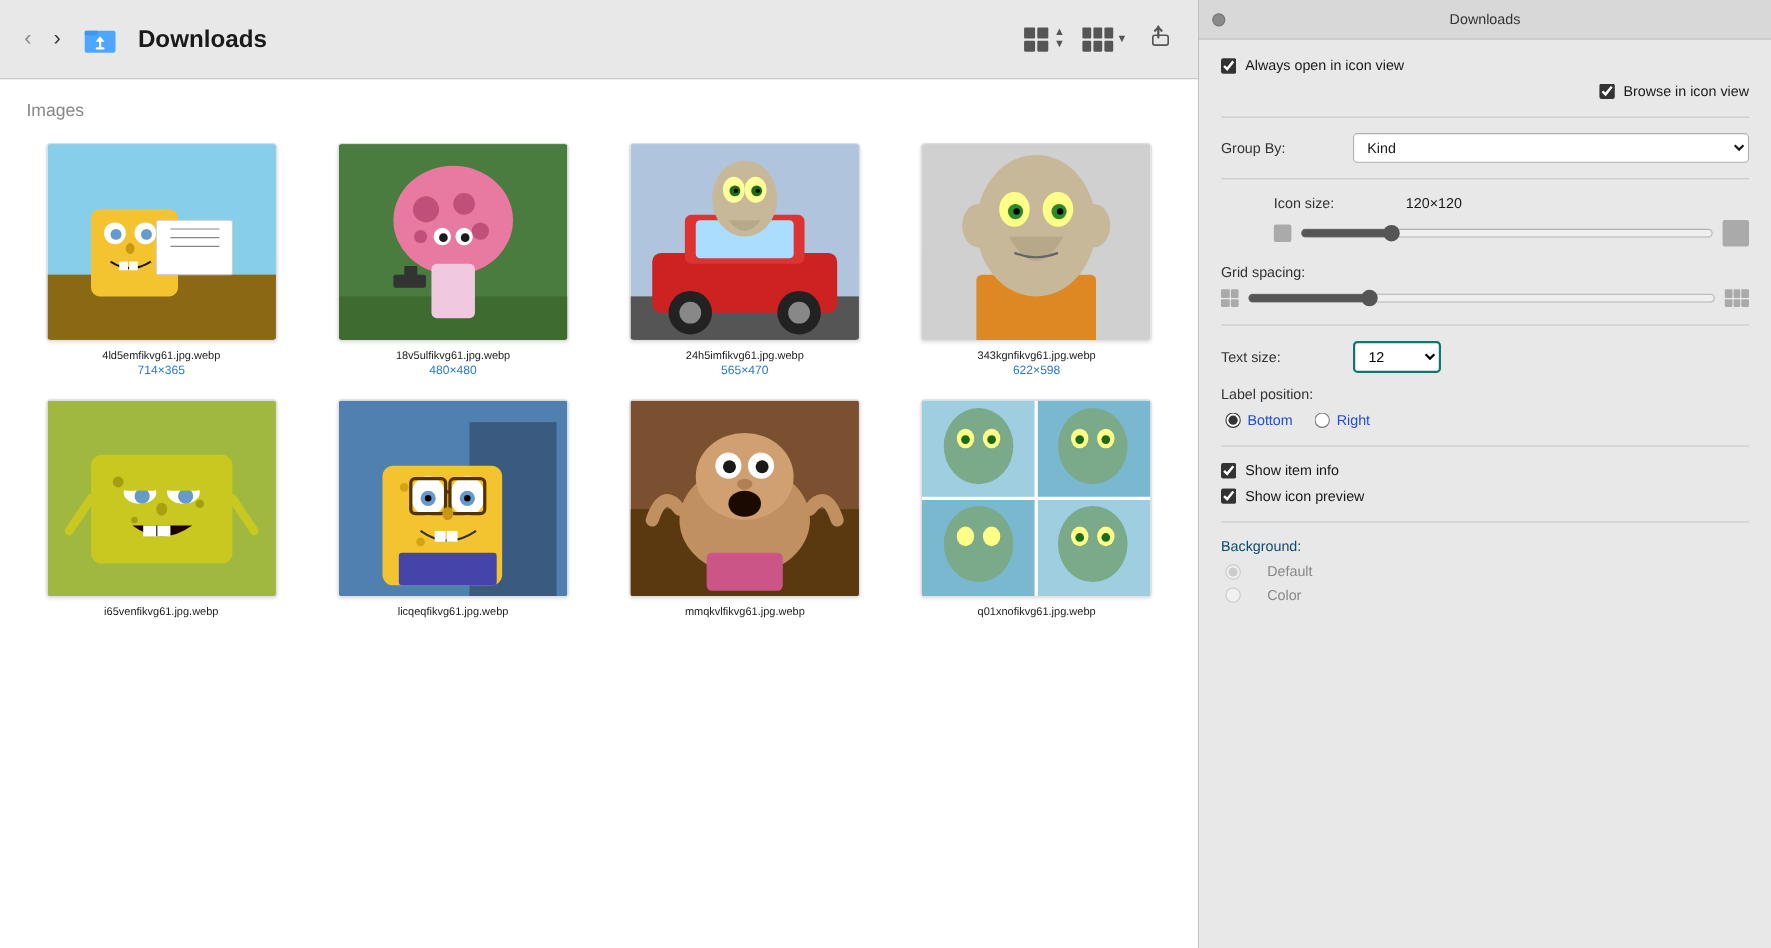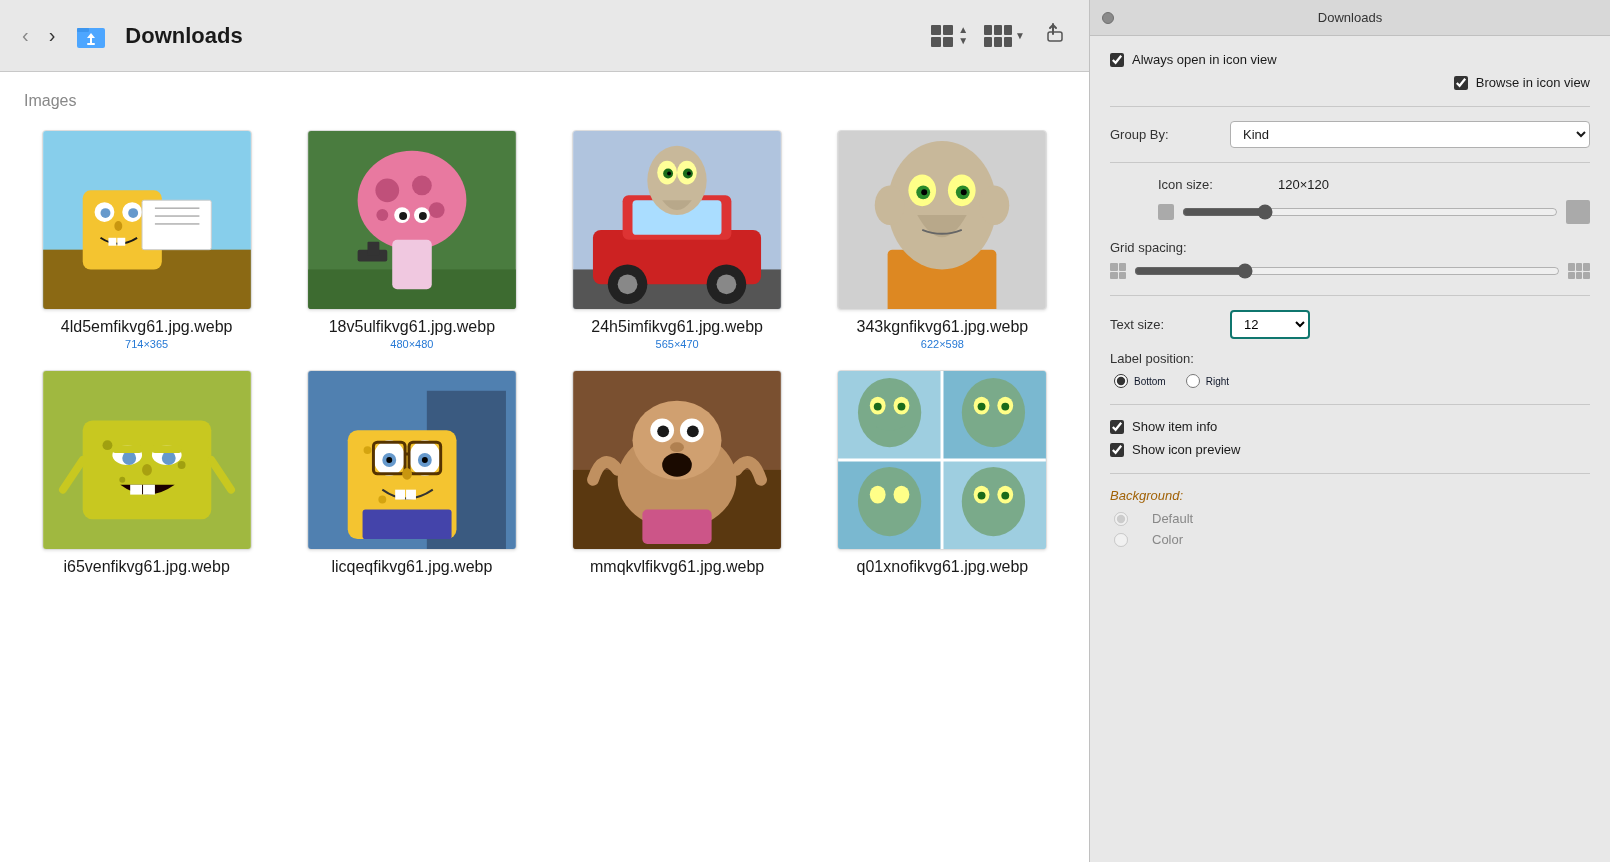--- a/index.html
+++ b/index.html
@@ -175,21 +175,21 @@
       box-shadow: 0 1px 3px rgba(0,0,0,0.1);
       position: relative;
     }
 
     .image-thumb svg, .image-thumb canvas {
       width: 100%;
       height: 100%;
     }
 
     .image-filename {
-      font-size: 16px;
+      font-size: 10px;
       color: #1a1a1a;
       text-align: center;
       word-break: break-all;
       max-width: 210px;
     }
 
     .image-dimensions {
       font-size: 11px;
       color: #2679d5;
       text-align: center;
@@ -415,34 +415,33 @@
       gap: 6px;
     }
 
     .radio-option input[type="radio"] {
       width: 14px;
       height: 14px;
       accent-color: #333;
     }
 
     .radio-label {
-      font-size: 10px;
-      color: #0f172a;
+      font-size: 13px;
+      color: #1d4ed8;
       text-align: center;
     }
 
     .background-section {
       margin-top: 8px;
     }
 
     .background-label {
       font-size: 13px;
-      color: #a16207;
+      color: #0c4a6e;
       margin-bottom: 8px;
-      font-style: italic;
     }
 
     .background-options {
       display: flex;
       flex-direction: column;
       gap: 6px;
       margin-left: 4px;
     }
 
     .bg-radio {

